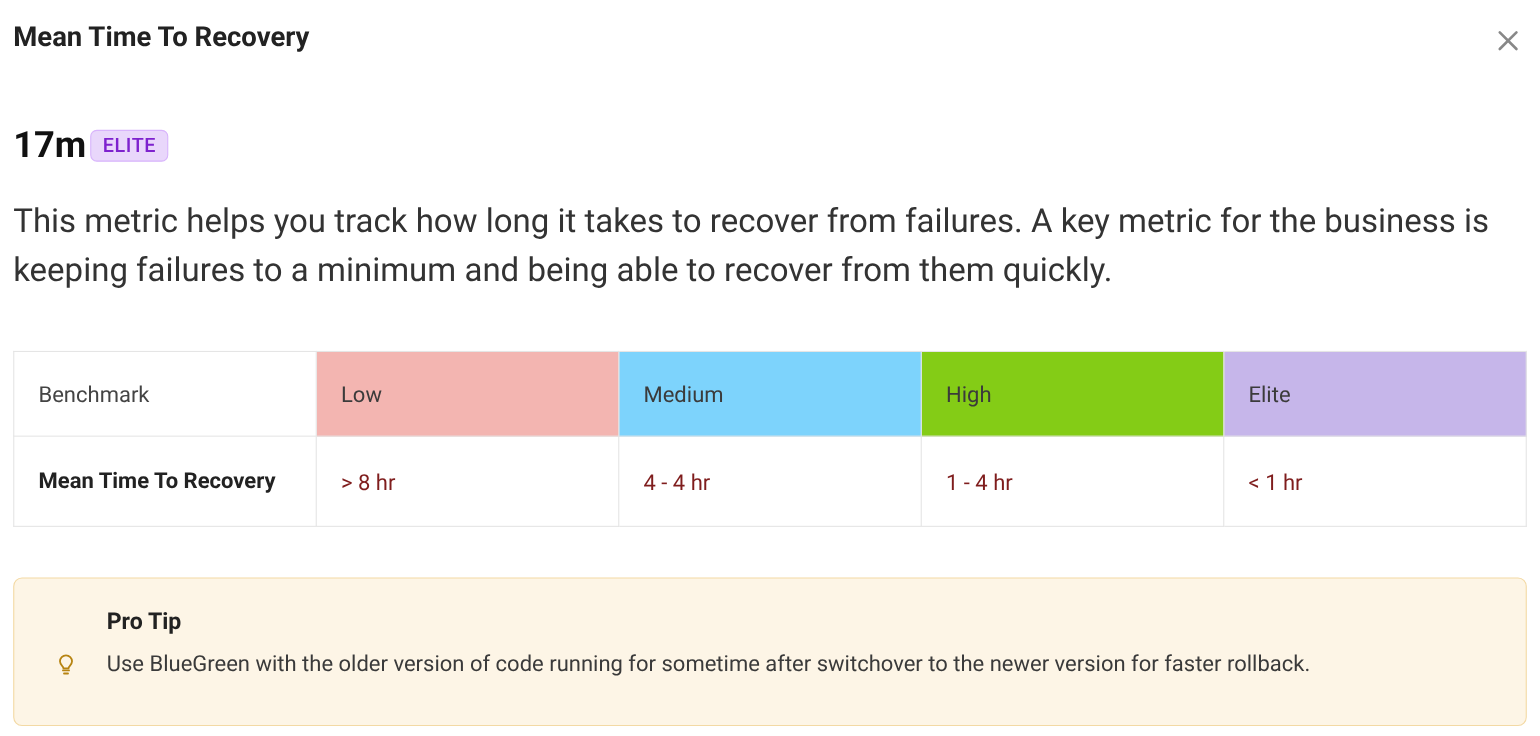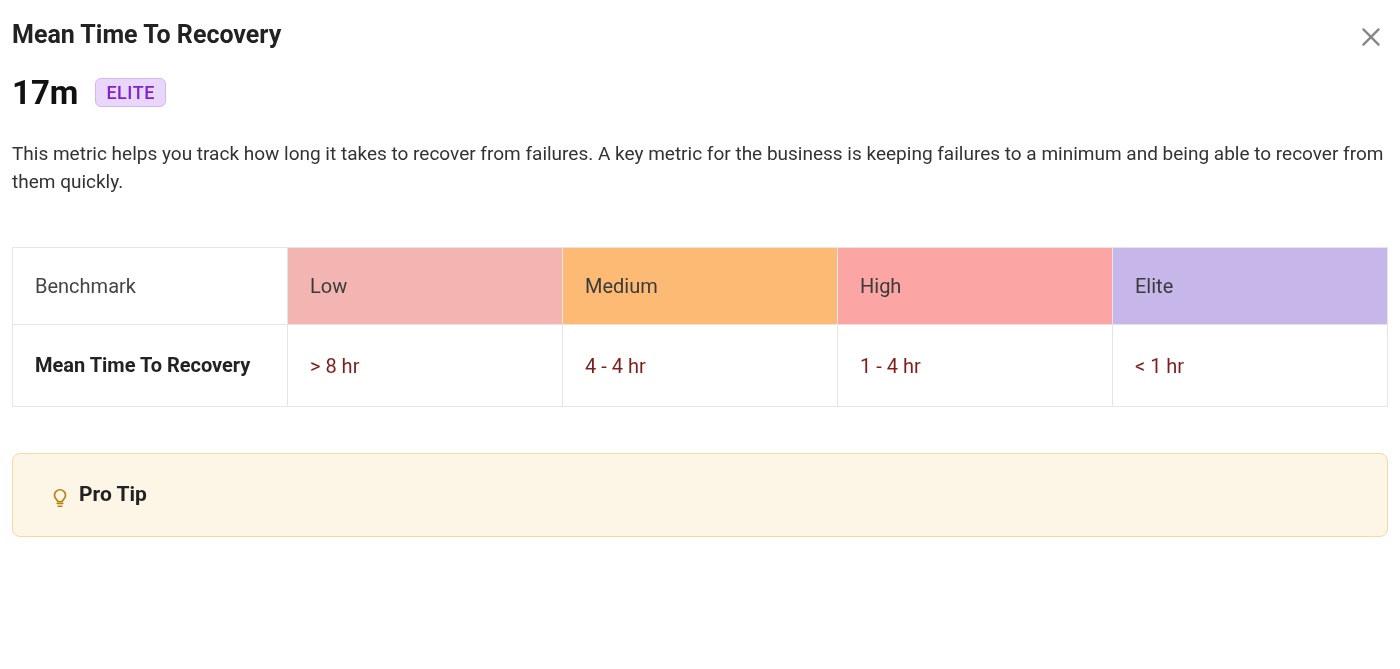--- a/index.html
+++ b/index.html
@@ -27,43 +27,43 @@
       padding: 4px;
       color: #888;
       display: flex;
       align-items: center;
       justify-content: center;
     }
     .close-btn svg { width: 26px; height: 26px; }
     .value-row {
       display: flex;
       align-items: center;
-      gap: 17px;
-      margin-top: 16px;
+      gap: 4px;
+      margin-top: 56px;
     }
     .value {
       font-size: 33px;
       font-weight: 700;
       color: #111;
     }
     .badge {
       font-size: 18px;
       font-weight: 500;
       padding: 3px 10px;
       border-radius: 6px;
       letter-spacing: 0.5px;
     }
     .badge-elite {
       background: #e9d7fb;
       color: #7e22ce;
       border: 1px solid #d8b4fc;
     }
     .description {
       margin-top: 28px;
-      font-size: 19px;
+      font-size: 30px;
       line-height: 1.45;
       color: #333;
       max-width: 1380px;
     }
     table.benchmark {
       margin-top: 52px;
       border-collapse: collapse;
       width: 100%;
       table-layout: fixed;
       border-radius: 18px;
@@ -83,35 +83,35 @@
       font-weight: 400;
       background: #fff;
       color: #444;
     }
     table.benchmark td.row-metric {
       font-weight: 700;
       color: #222;
       line-height: 1.45;
     }
     th.col-low   { background: #f3b5b1; }
-    th.col-med   { background: #fdba74; margin-left: 36px; }
-    th.col-high  { background: #fca5a5; }
+    th.col-med   { background: #7dd3fc; margin-left: 36px; }
+    th.col-high  { background: #84cc16; }
     th.col-elite { background: #c6b6ea; }
     table.benchmark td {
       color: #7f1d1d;
     }
     .tip-box {
       margin-top: 46px;
       border: 1px solid #f3d9a4;
       background: #fdf5e6;
       border-radius: 8px;
-      padding: 28px 36px 20px 36px;
+      padding: 28px 36px 40px 36px;
       display: flex;
-      gap: 8px;
-      align-items: center;
+      gap: 26px;
+      align-items: flex-end;
     }
     .tip-icon {
       flex-shrink: 0;
       margin-top: 2px;
       color: #b78412;
     }
     .tip-icon svg { width: 22px; height: 22px; }
     .tip-content { flex: 1; }
     .tip-title {
       font-size: 21px;
@@ -171,14 +171,15 @@
 <div class="tip-box">
   <span class="tip-icon">
     <svg viewBox="0 0 24 24" fill="none" stroke="currentColor" stroke-width="1.8" stroke-linecap="round" stroke-linejoin="round">
       <path d="M9 18h6"></path>
       <path d="M10 21h4"></path>
       <path d="M12 3a6 6 0 0 0-6 6c0 2.3 1.3 3.8 2.5 5 0.8 0.8 1 1.5 1 2h5c0-0.5 0.2-1.2 1-2 1.2-1.2 2.5-2.7 2.5-5a6 6 0 0 0-6-6z"></path>
     </svg>
   </span>
   <div class="tip-content">
     <div class="tip-title">Pro Tip</div>
+    <div class="tip-body">Use BlueGreen with the older version of code running for sometime after switchover to the newer version for faster rollback.</div>
   </div>
 </div>
 
 </body></html>

